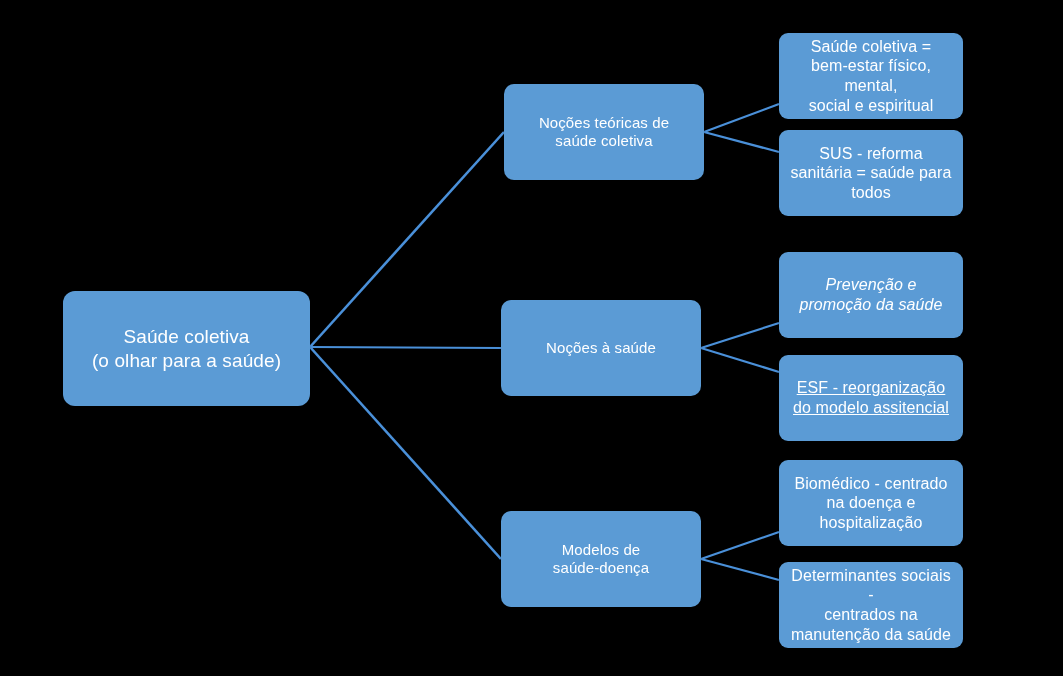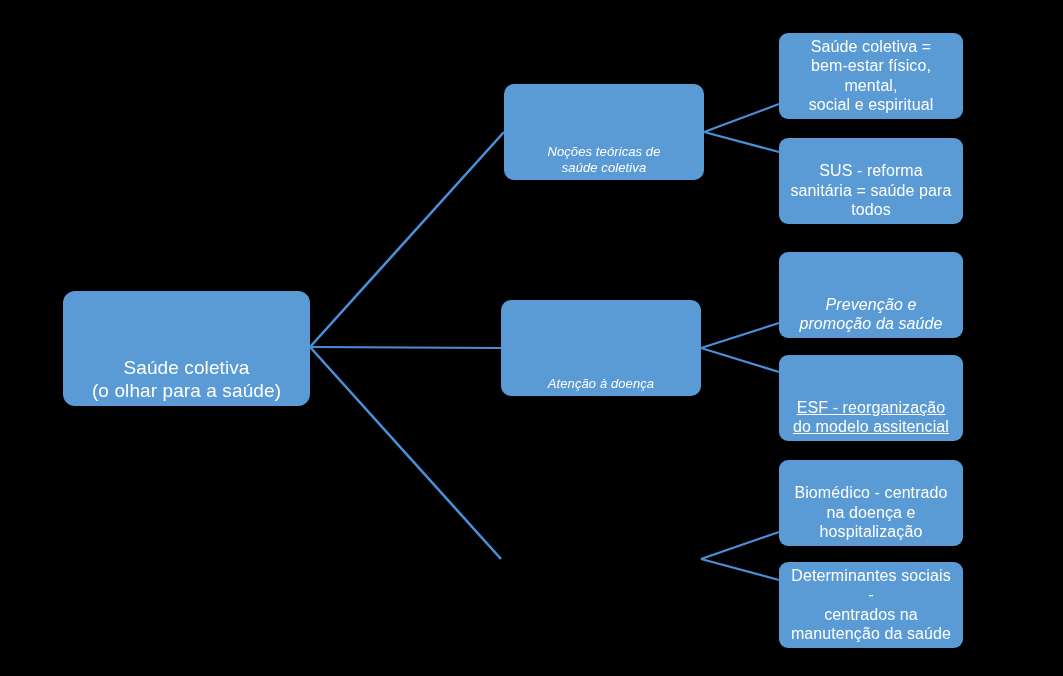--- a/index.html
+++ b/index.html
@@ -23,21 +23,21 @@
     width: 1063px;
     height: 676px;
     pointer-events: none;
   }
   .node {
     position: absolute;
     box-sizing: border-box;
     background: #5b9bd5;
     border-radius: 10px;
     display: flex;
-    align-items: flex-end;
+    align-items: center;
     justify-content: center;
     text-align: center;
     color: #ffffff;
     padding: 4px 10px;
     z-index: 2;
     box-shadow: 0 1px 2px rgba(0,0,0,0.35);
   }
   .node .label {
     display: block;
     white-space: pre-line;
@@ -50,36 +50,36 @@
     width: 247px;
     height: 115px;
     border-radius: 12px;
   }
   .node-root .label { font-size: 19px; }
 
   .node-l2 {
     width: 200px;
     height: 96px;
   }
-  .node-l2 .label { font-size: 13px; font-style: italic; }
+  .node-l2 .label { font-size: 15px; }
 
   .node-l2-a { left: 504px; top: 84px; }
   .node-l2-b { left: 501px; top: 300px; }
   .node-l2-c { left: 501px; top: 511px; }
 
   .node-l3 {
     left: 779px;
     width: 184px;
     height: 86px;
     border-radius: 9px;
   }
   .node-l3 .label { font-size: 16px; }
 
   .node-l3-1 { top: 33px; }
-  .node-l3-2 { top: 138px; }
+  .node-l3-2 { top: 130px; }
   .node-l3-3 { top: 252px; font-style: italic; }
   .node-l3-4 { top: 355px; text-decoration: underline; }
   .node-l3-5 { top: 460px; }
   .node-l3-6 { top: 562px; }
 </style>
 </head>
 <body>
 
 <div id="canvas">
 
@@ -103,23 +103,27 @@
     <span class="label">Saúde coletiva
 (o olhar para a saúde)</span>
   </div>
 
   <div class="node node-l2 node-l2-a">
     <span class="label">Noções teóricas de
 saúde coletiva</span>
   </div>
 
   <div class="node node-l2 node-l2-b">
-    <span class="label">Atenção à doença</span>
+    <span class="label">Noções à saúde</span>
   </div>
 
+  <div class="node node-l2 node-l2-c">
+    <span class="label">Modelos de
+saúde-doença</span>
+  </div>
 
   <div class="node node-l3 node-l3-1">
     <span class="label">Saúde coletiva =
 bem-estar físico, mental,
 social e espiritual</span>
   </div>
 
   <div class="node node-l3 node-l3-2">
     <span class="label">SUS - reforma
 sanitária = saúde para

